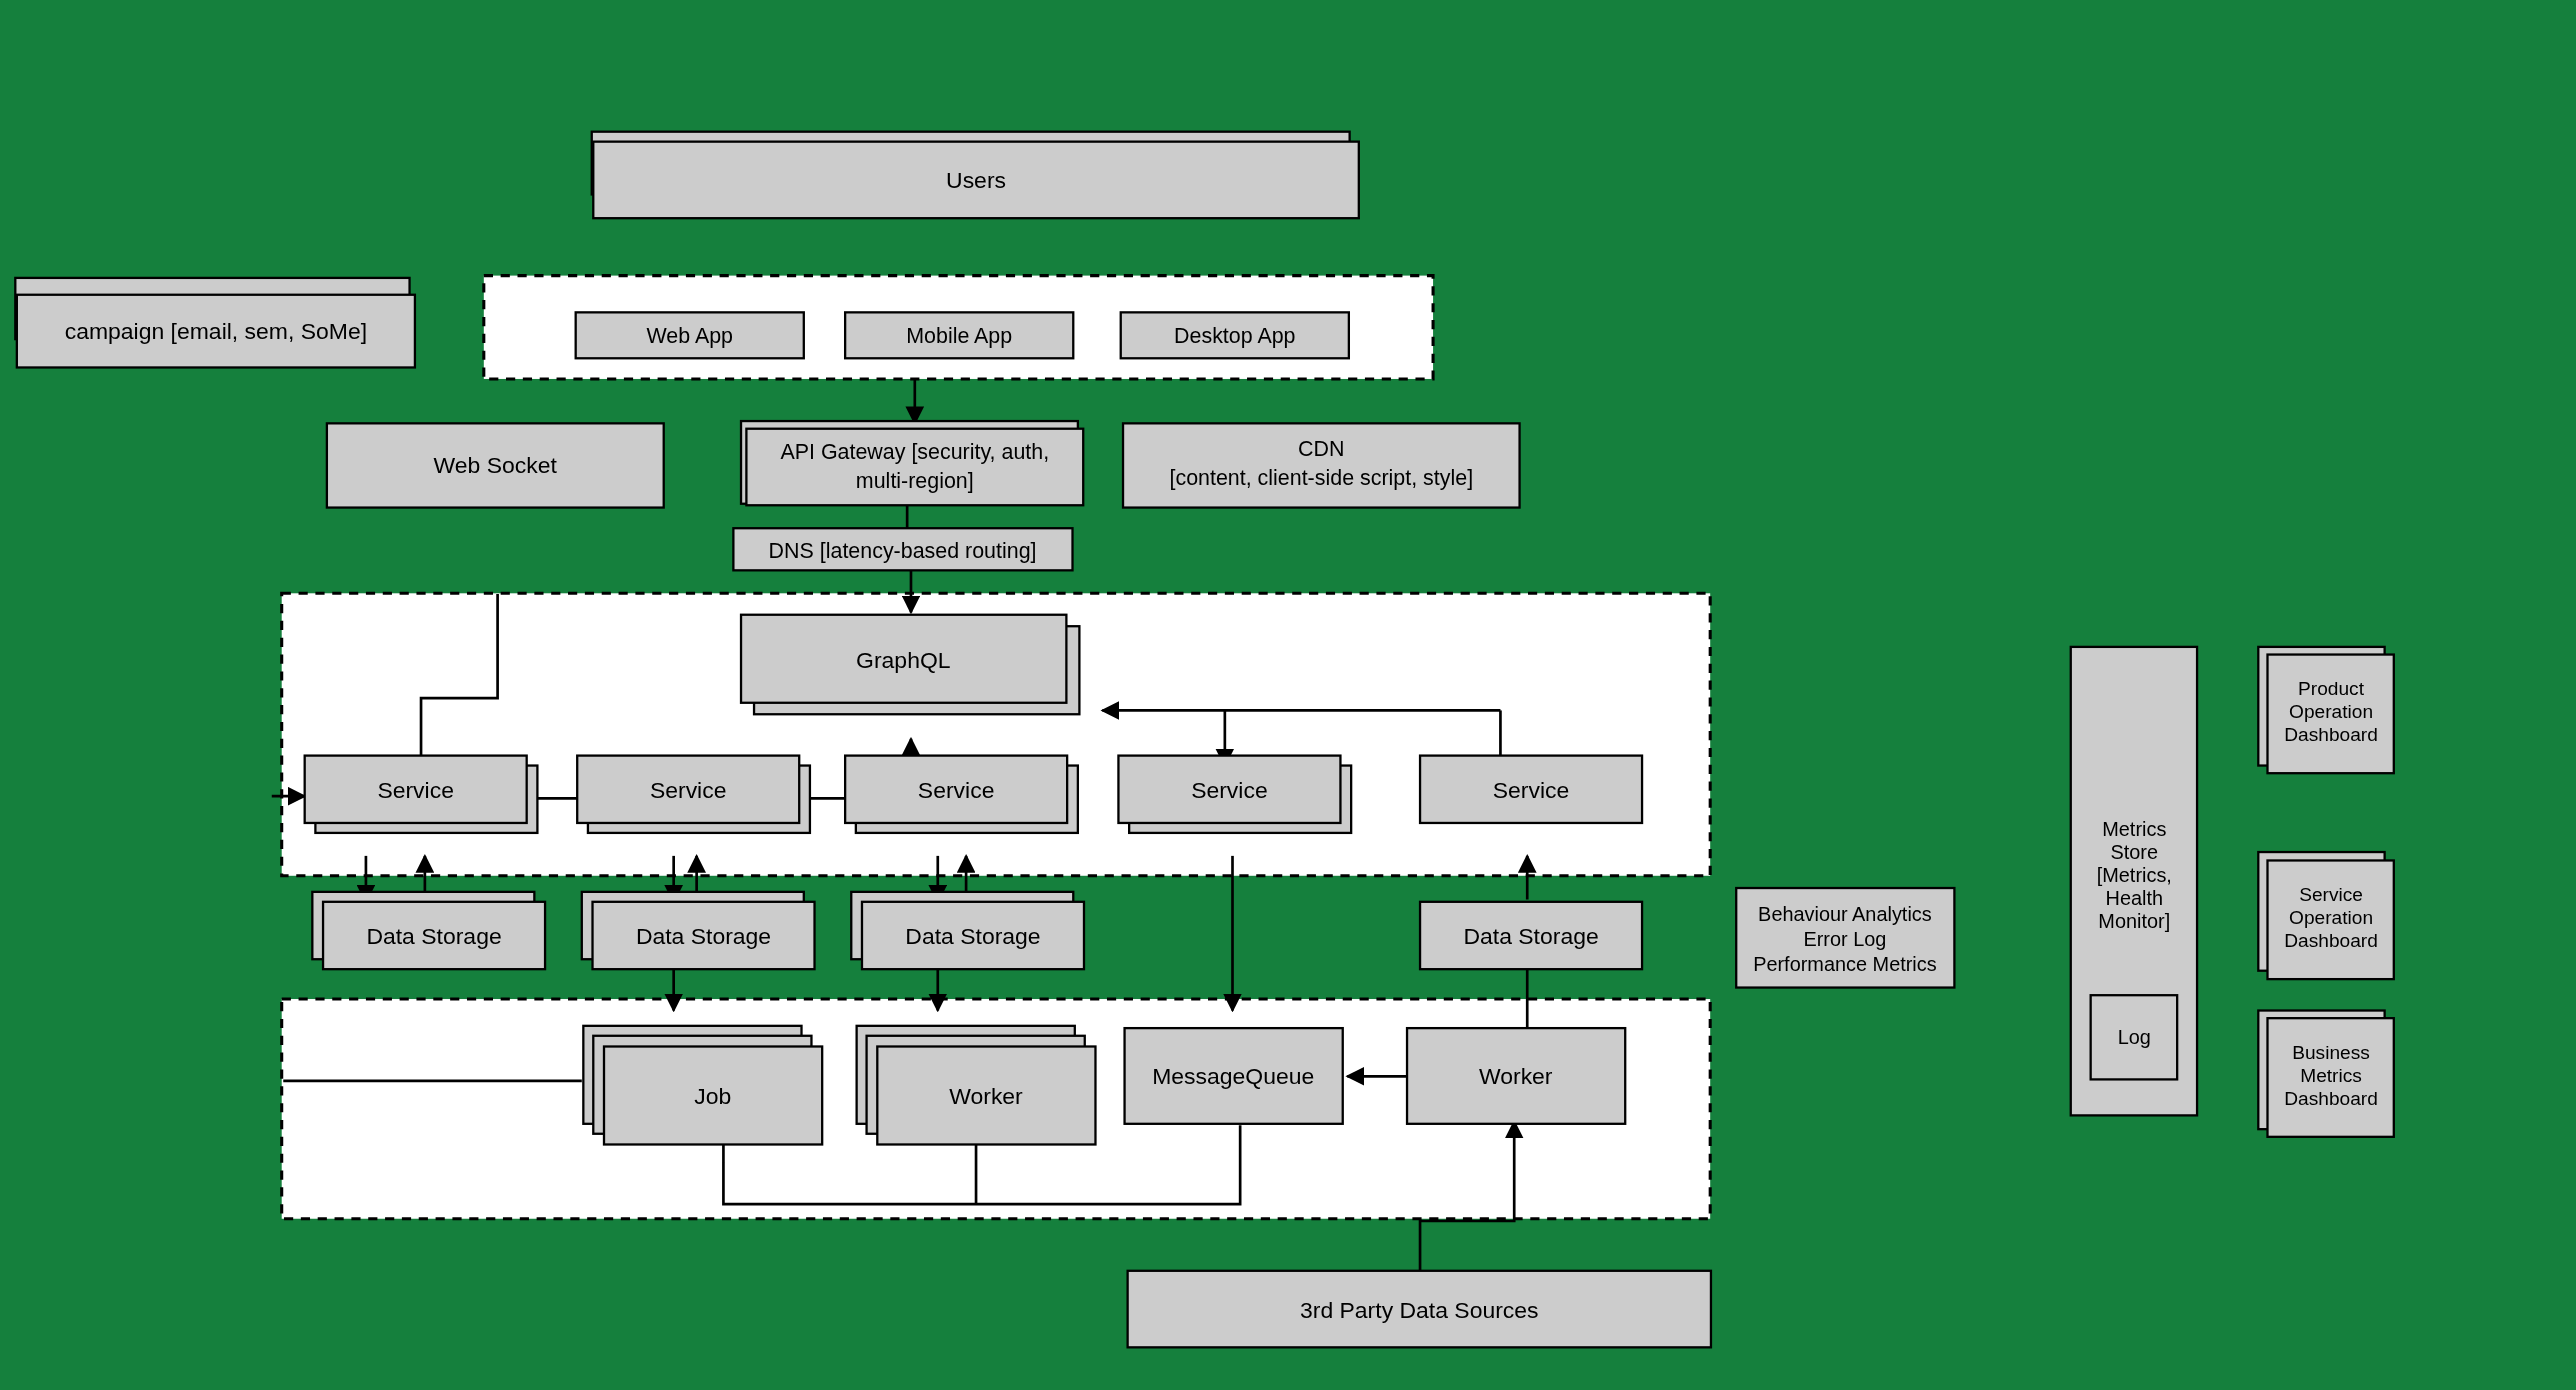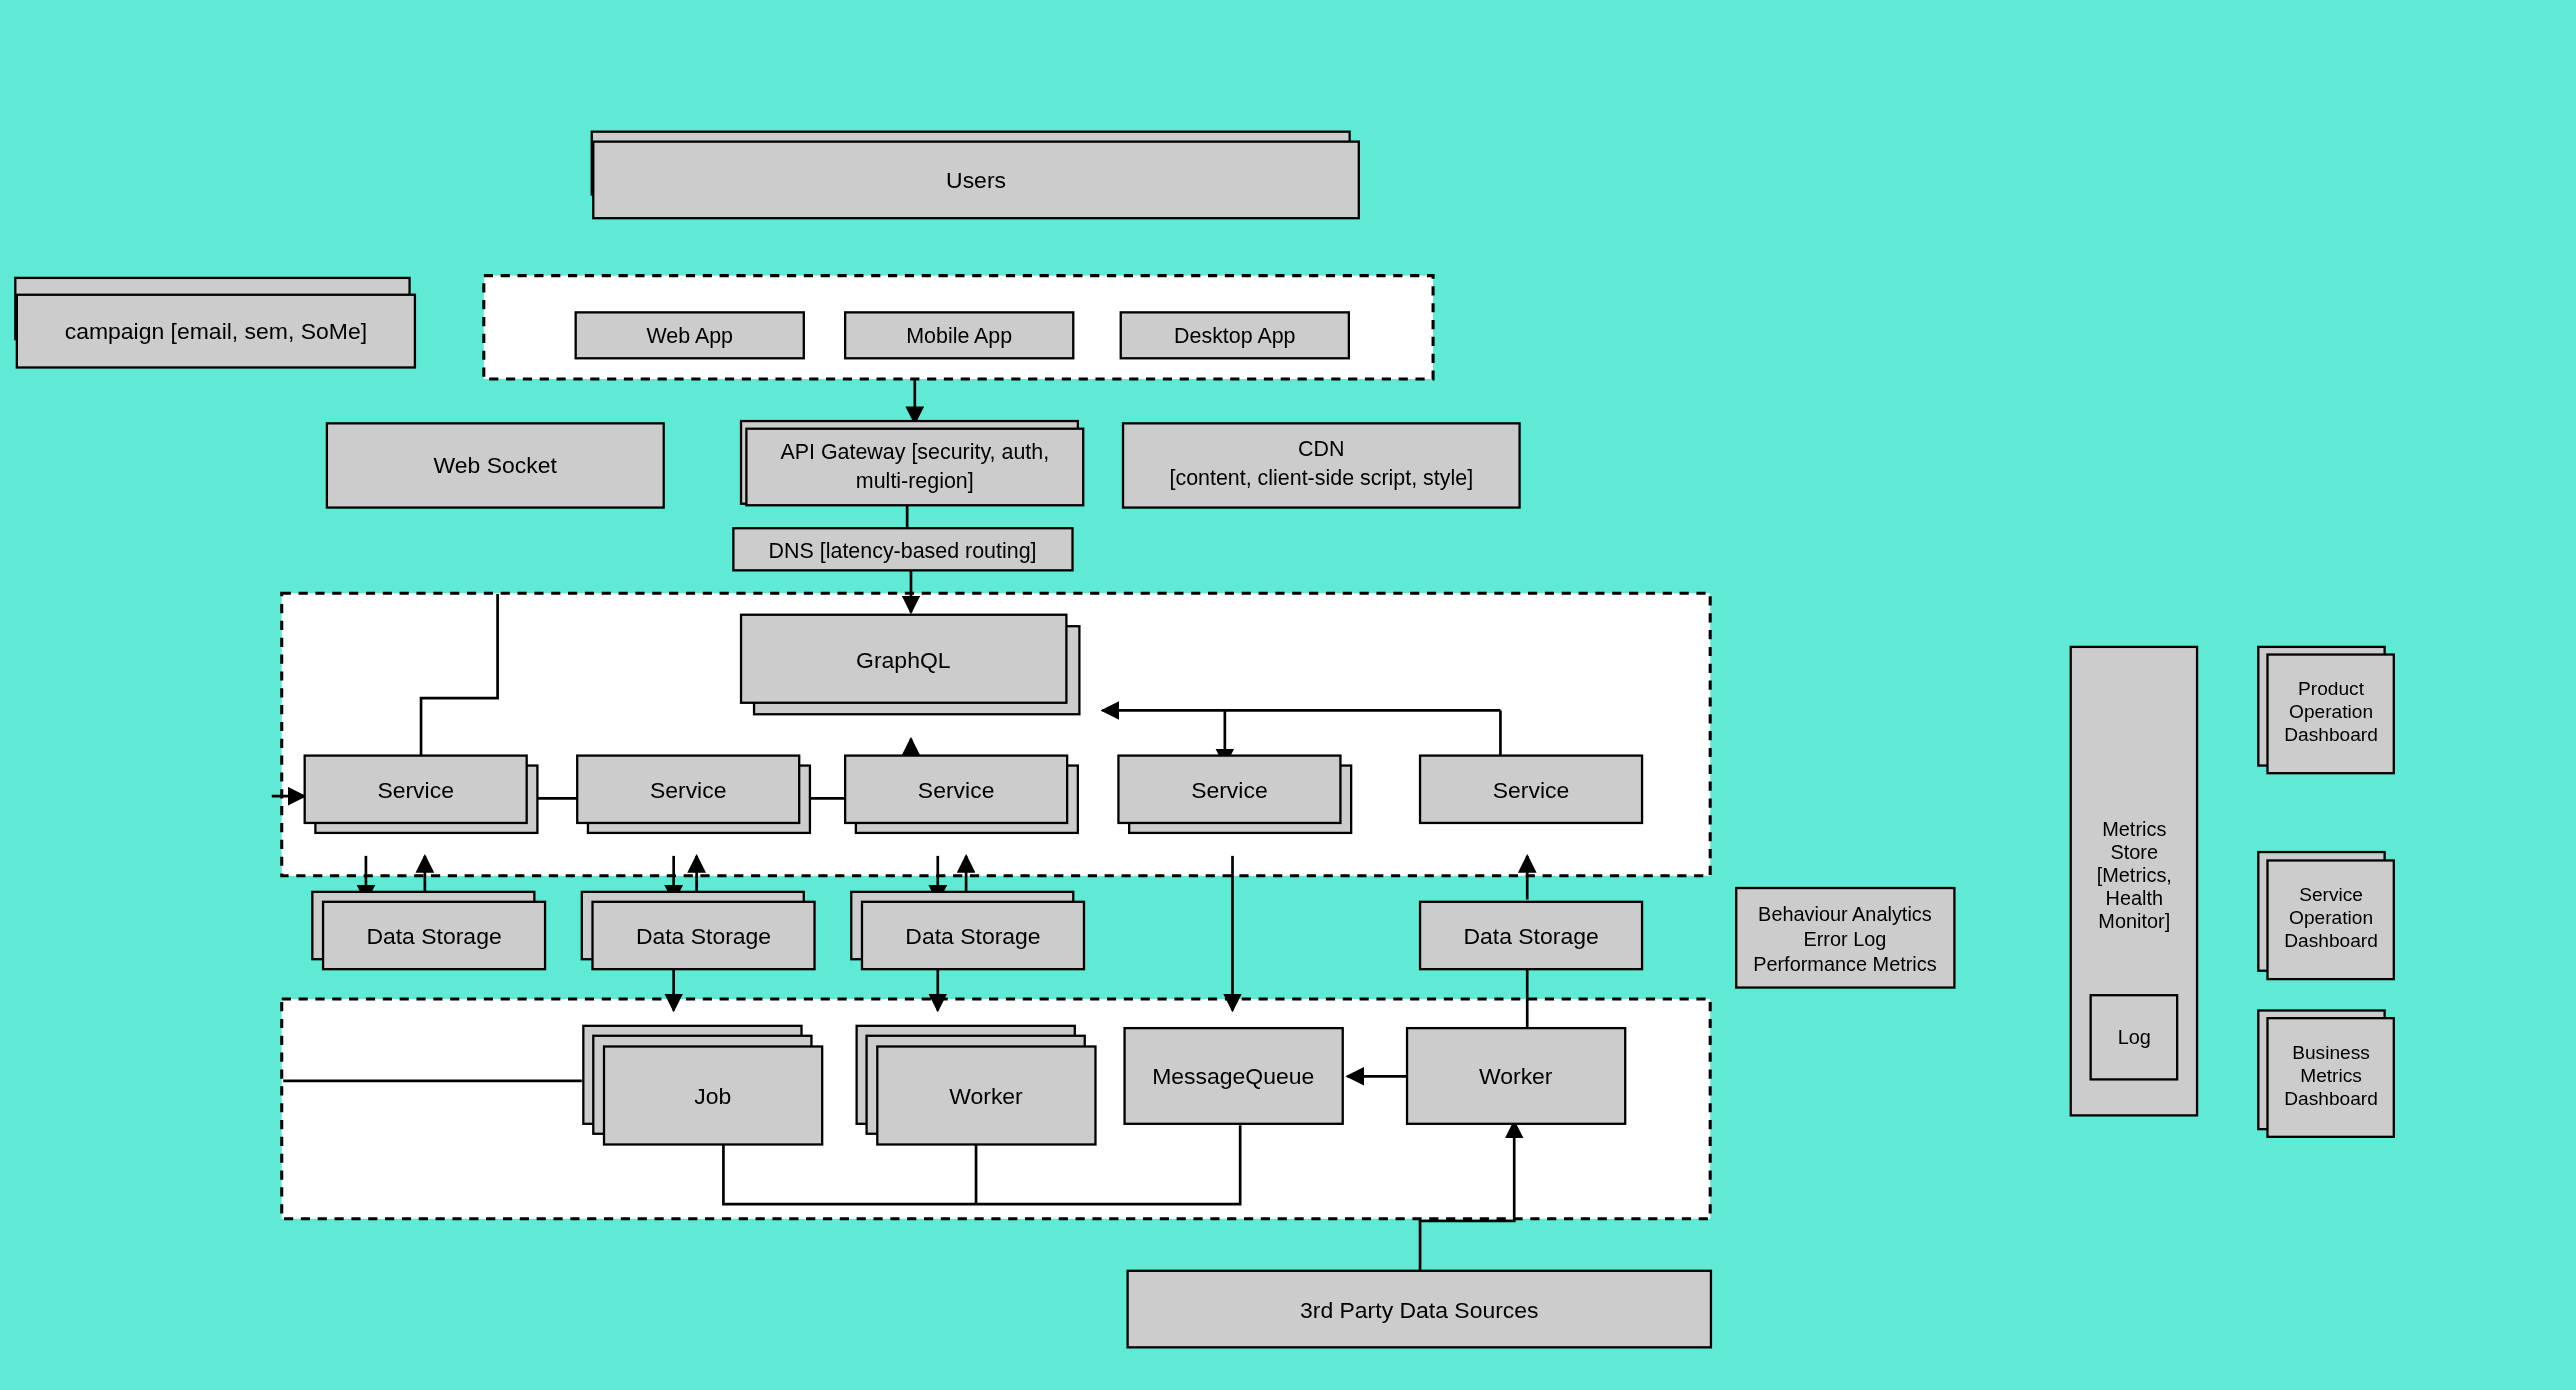--- a/index.html
+++ b/index.html
@@ -1,17 +1,17 @@
 <!DOCTYPE html>
 <html style="font-size:12.2px"><head>
 <meta charset="utf-8">
 <style>
   html,body{margin:0;padding:0;background:#000;}
   body{width:2576px;height:1391px;overflow:hidden;font-family:"Liberation Sans",sans-serif;}
-  #stage{position:relative;width:2576px;height:1391px;background:#5eead4;}
+  #stage{position:relative;width:2576px;height:1391px;background:#15803d;}
   svg#diagram{position:absolute;left:0;top:0;width:2576px;height:1391px;display:block;}
   .node-rect{fill:#cccccc;stroke:#000000;stroke-width:3;}
   .node-shadow{fill:#cccccc;stroke:#000000;stroke-width:3;}
   .group-dashed{fill:#ffffff;stroke:#000000;stroke-width:4;stroke-dasharray:12 10;}
   .edge{stroke:#000000;stroke-width:3.5;fill:none;}
   .nodetext{font-family:"Liberation Sans",sans-serif;fill:#000000;text-anchor:middle;}
   .t30{font-size:30px;}
   .t28{font-size:28px;}
   .t26{font-size:26px;}
   .t25{font-size:25px;}

